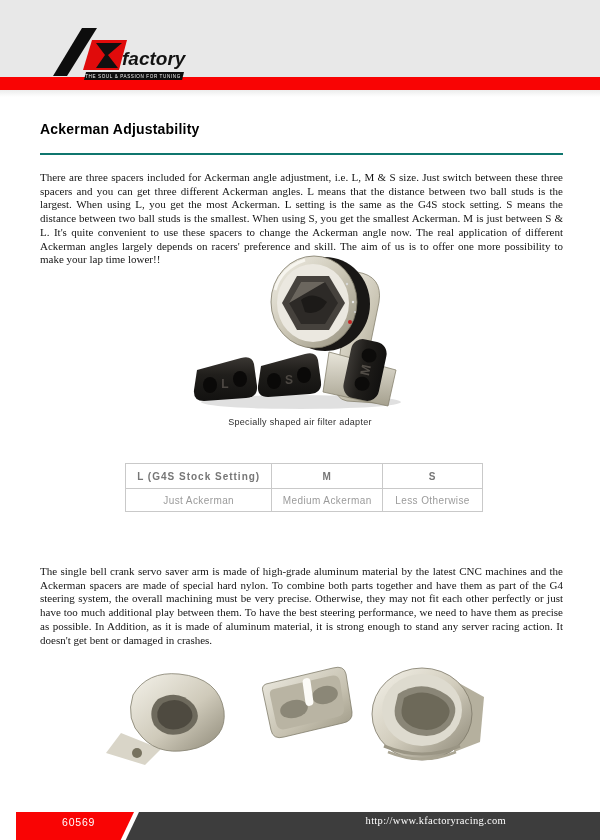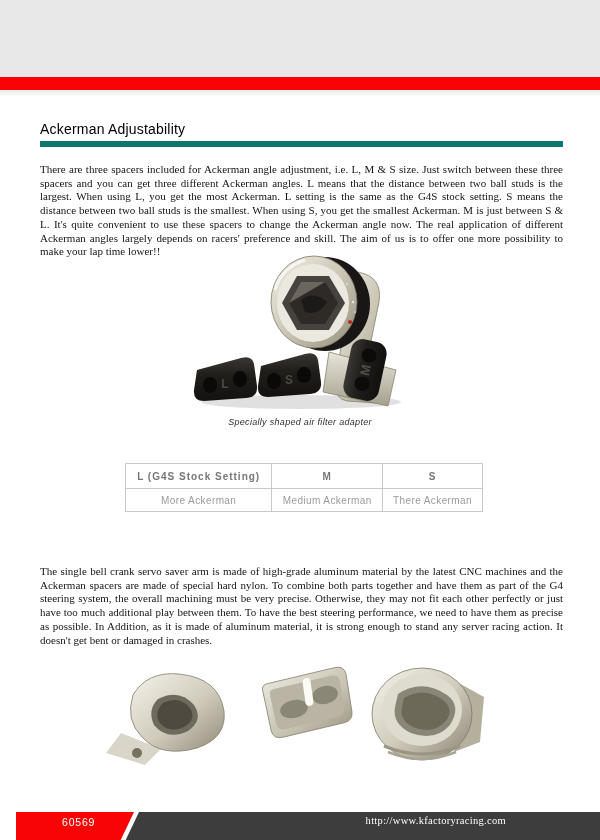--- a/index.html
+++ b/index.html
@@ -10,35 +10,34 @@
   }
   
   .header-band { position:absolute; top:0; left:0; width:600px; height:77px; background:#e8e8e8; }
   .header-fade { position:absolute; top:90px; left:0; width:600px; height:7px;
                  background:linear-gradient(#ececec,#ffffff); }
   .red-stripe { position:absolute; top:77px; left:0; width:600px; height:13px; background:#f90404; }
   .logo-wrap { position:absolute; left:52px; top:28px; }
   
   .section { position:absolute; left:40px; width:523px; }
   .sec-title {
-    font-family:"Liberation Sans", sans-serif; font-weight:normal; font-size:14px;
-    color:#000; margin:0; padding-bottom:4px; border-bottom:6px solid #0f766e;
+    font-family:"Liberation Sans", sans-serif; font-weight:bold; font-size:14px;
+    color:#000; margin:0; padding-bottom:16px; border-bottom:2px solid #0f766e;
     letter-spacing:0.2px;
   }
   .sec-body {
     margin:16px 0 0 0; font-size:11px; line-height:13.7px; text-align:justify;
     color:#141414;
   }
   
   .figure-center { position:absolute; left:0; width:600px; text-align:center; }
   .caption {
     position:absolute; left:0; width:600px; text-align:center;
     font-family:"Liberation Sans", sans-serif; font-size:9px; color:#2e2e2e;
     letter-spacing:0.3px;
-    font-style:italic;
   }
   
   .spec-table {
     position:absolute; top:463px; left:125px; width:358px;
     border-collapse:collapse; font-family:"Liberation Sans", sans-serif;
   }
   .spec-table th, .spec-table td { border:1px solid #c9c9c9; text-align:center; }
   .spec-table th {
     height:25px; font-size:10px; font-weight:bold; color:#767676; letter-spacing:1px;
   }
@@ -68,20 +67,35 @@
 </style>
 </head>
 <body>
 
 <div class="page">
 
   <div class="header-band"></div>
   <div class="red-stripe"></div>
   <div class="header-fade"></div>
 
+  <div class="logo-wrap">
+    <svg width="140" height="56" viewBox="0 0 140 56">
+
+      <polygon points="30,0 45,0 15,48 1,48" fill="#0d0d0d"></polygon>
+
+      <polygon points="40,12 75,12 67,42 31,42" fill="#e00b0b"></polygon>
+
+      <polygon points="48,15 70,15 56,27 66,40 44,40 53,27 44,15" fill="#101010"></polygon>
+
+      <text x="70" y="37" font-family="Liberation Sans, sans-serif" font-size="19" font-weight="bold" font-style="italic" fill="#121212">factory</text>
+
+      <polygon points="34,44 132,44 130,52 32,52" fill="#0d0d0d"></polygon>
+      <text x="81" y="50" text-anchor="middle" font-family="Liberation Sans, sans-serif" font-size="4.6" fill="#f2f2f2" letter-spacing="0.6">THE SOUL &amp; PASSION FOR TUNING</text>
+    </svg>
+  </div>
 
   <div class="section" style="top:121px;">
     <h2 class="sec-title">Ackerman Adjustability</h2>
     <p class="sec-body">There are three spacers included for Ackerman angle adjustment, i.e. L, M &amp; S size.  Just switch between these three spacers and you can get three different Ackerman angles.  L means that the distance between two ball studs is the largest.  When using L, you get the most Ackerman.  L setting is the same as the G4S stock setting.  S means the distance between two ball studs is the smallest.  When using S, you get the smallest Ackerman.  M is just between S &amp; L.  It's quite convenient to use these spacers to change the Ackerman angle now.  The real application of different Ackerman angles largely depends on racers' preference and skill.  The aim of us is to offer one more possibility to make your lap time lower!!</p>
   </div>
 
   <div class="figure-center" style="top:250px;">
     <svg width="222" height="164" viewBox="0 0 222 164">
       <defs>
         <linearGradient id="met1" x1="0" y1="0" x2="1" y2="1">
@@ -150,23 +164,23 @@
   <table class="spec-table">
     <thead>
       <tr>
         <th class="col-l">L (G4S Stock Setting)</th>
         <th class="col-m">M</th>
         <th class="col-s">S</th>
       </tr>
     </thead>
     <tbody>
       <tr>
-        <td>More Ackerman</td>
+        <td>Just Ackerman</td>
         <td>Medium Ackerman</td>
-        <td>There Ackerman</td>
+        <td>Less Otherwise</td>
       </tr>
     </tbody>
   </table>
 
   <div class="section" style="top:549px;">
     <p class="sec-body">The single bell crank servo saver arm is made of high-grade aluminum material by the latest CNC machines and the Ackerman spacers are made of special hard nylon.  To combine both parts together and have them as part of the G4 steering system, the overall machining must be very precise.  Otherwise, they may not fit each other perfectly or just have too much additional play between them.  To have the best steering performance, we need to have them as precise as possible.  In Addition, as it is made of aluminum material, it is strong enough to stand any server racing action.  It doesn't get bent or damaged in crashes.</p>
   </div>
 
   <div class="machining">
     <svg class="mimg" style="left:103px; top:5px;" width="145" height="100" viewBox="0 0 145 100">

